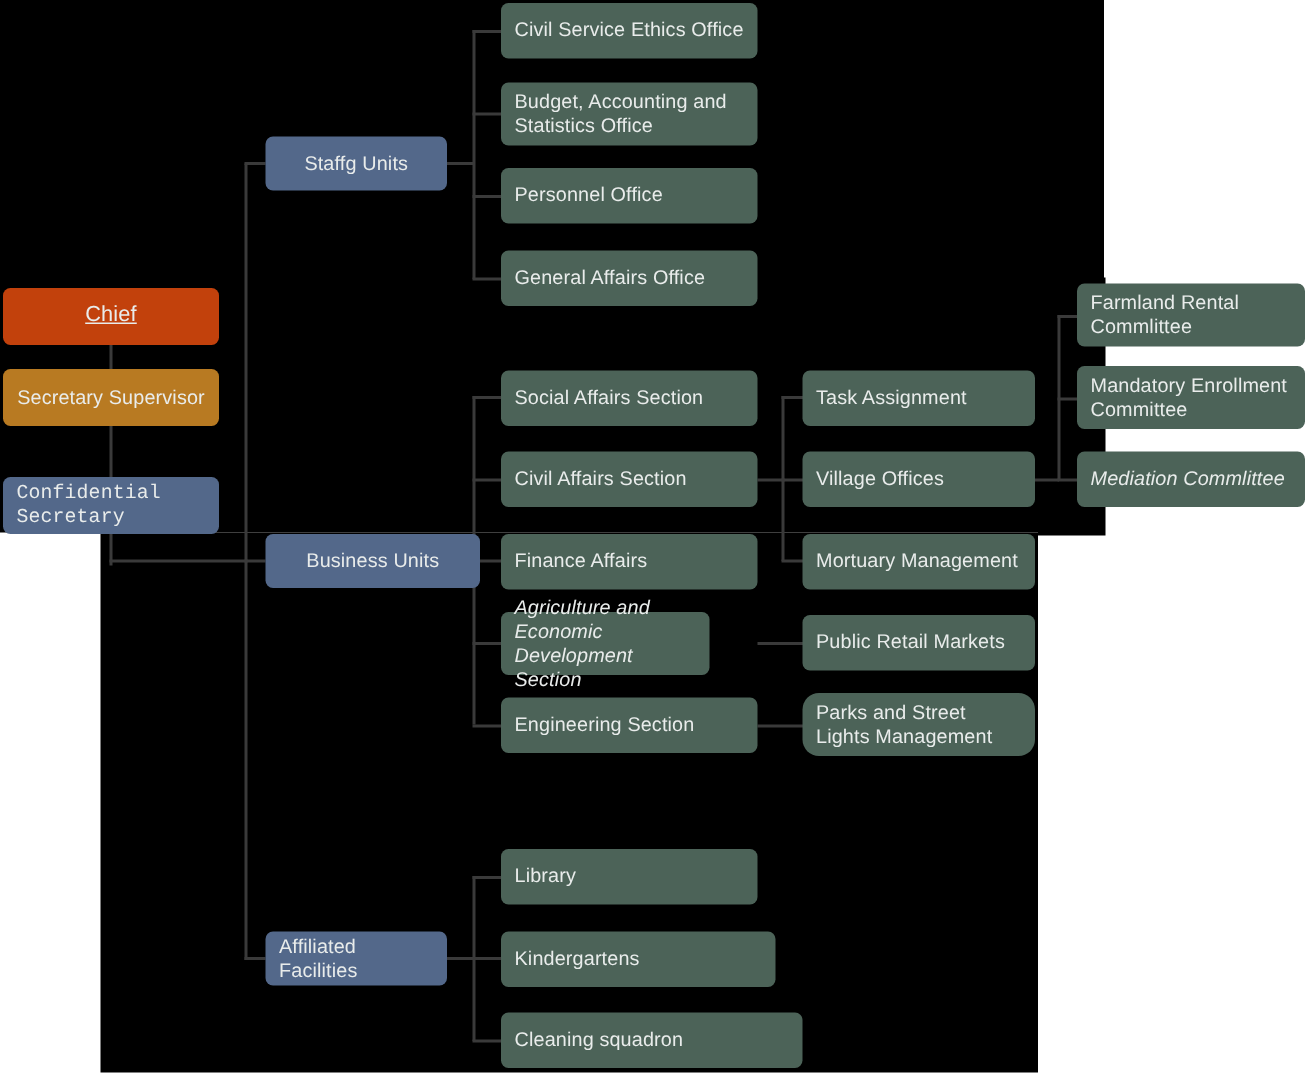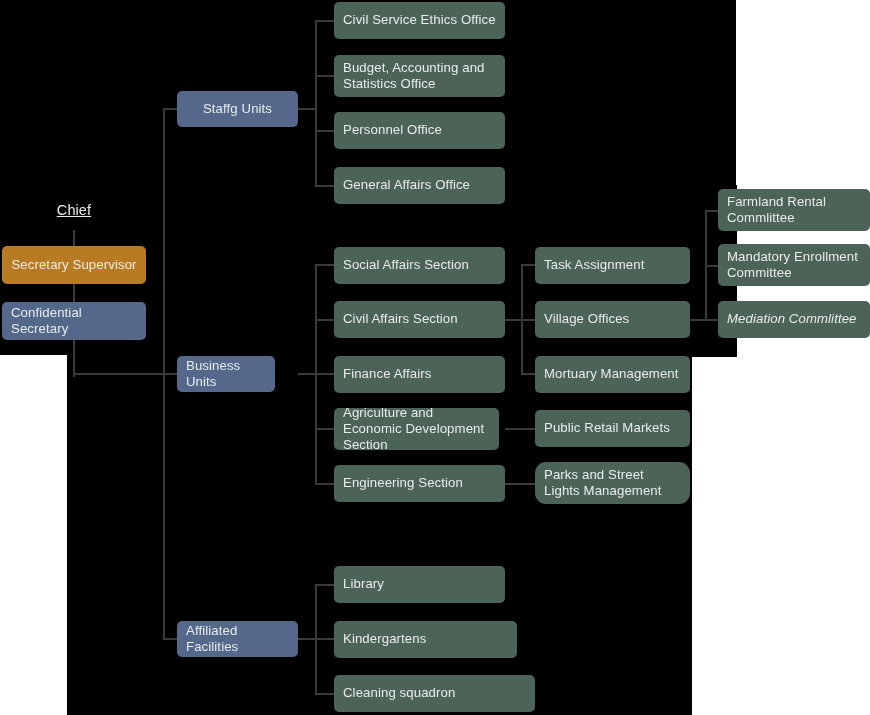--- a/index.html
+++ b/index.html
@@ -18,21 +18,21 @@
   .line{position:absolute;background:#3a3a3a;}
   .line.v{width:2px;}
   .line.h{height:2px;}
 
   
   .node{position:absolute;border-radius:5px;box-sizing:border-box;
         display:flex;align-items:center;
         padding:0 9px;color:#e9eceb;font-size:13.2px;line-height:1.22;
         letter-spacing:.1px;}
   .node span{display:block;}
-  .c-chief{background:#000000;text-decoration:underline;}
+  .c-chief{background:#c2410c;text-decoration:underline;}
   .c-secretary{background:#b87a22;}
   .c-blue{background:#53688a;}
   .c-green{background:#4c6358;}
   .center{justify-content:center;}
 </style>
 </head>
 <body>
 
 <div id="canvas">
 
@@ -87,29 +87,29 @@
   <div class="line h" style="left:315px;top:693px;width:20px;"></div>
 
   <div class="node c-chief center" style="left:2px;top:192px;width:144px;height:38px;font-size:14.5px;">
     <span>Chief</span>
   </div>
 
   <div class="node c-secretary center" style="left:2px;top:246px;width:144px;height:38px;">
     <span>Secretary Supervisor</span>
   </div>
 
-  <div class="node c-blue center" style="left:2px;top:302px;width:144px;height:38px;">
+  <div class="node c-blue center" style="left:2px;top:318px;width:144px;height:38px;font-family:Liberation Mono, monospace;">
     <span>Confidential Secretary</span>
   </div>
 
   <div class="node c-blue center" style="left:177px;top:91px;width:121px;height:36px;">
     <span>Staffg Units</span>
   </div>
 
-  <div class="node c-blue center" style="left:177px;top:356px;width:98px;height:36px;">
+  <div class="node c-blue center" style="left:177px;top:356px;width:143px;height:36px;">
     <span>Business Units</span>
   </div>
 
   <div class="node c-blue center" style="left:177px;top:621px;width:121px;height:36px;">
     <span>Affiliated Facilities</span>
   </div>
 
   <div class="node c-green" style="left:334px;top:2px;width:171px;height:37px;">
     <span>Civil Service Ethics Office</span>
   </div>
@@ -131,21 +131,21 @@
   </div>
 
   <div class="node c-green" style="left:334px;top:301px;width:171px;height:37px;">
     <span>Civil Affairs Section</span>
   </div>
 
   <div class="node c-green" style="left:334px;top:356px;width:171px;height:37px;">
     <span>Finance Affairs</span>
   </div>
 
-  <div class="node c-green" style="left:334px;top:408px;width:165px;height:42px;">
+  <div class="node c-green" style="left:334px;top:408px;width:139px;height:42px;font-style:italic;">
     <span>Agriculture and Economic Development Section</span>
   </div>
 
   <div class="node c-green" style="left:334px;top:465px;width:171px;height:37px;">
     <span>Engineering Section</span>
   </div>
 
   <div class="node c-green" style="left:535px;top:247px;width:155px;height:37px;">
     <span>Task Assignment</span>
   </div>

